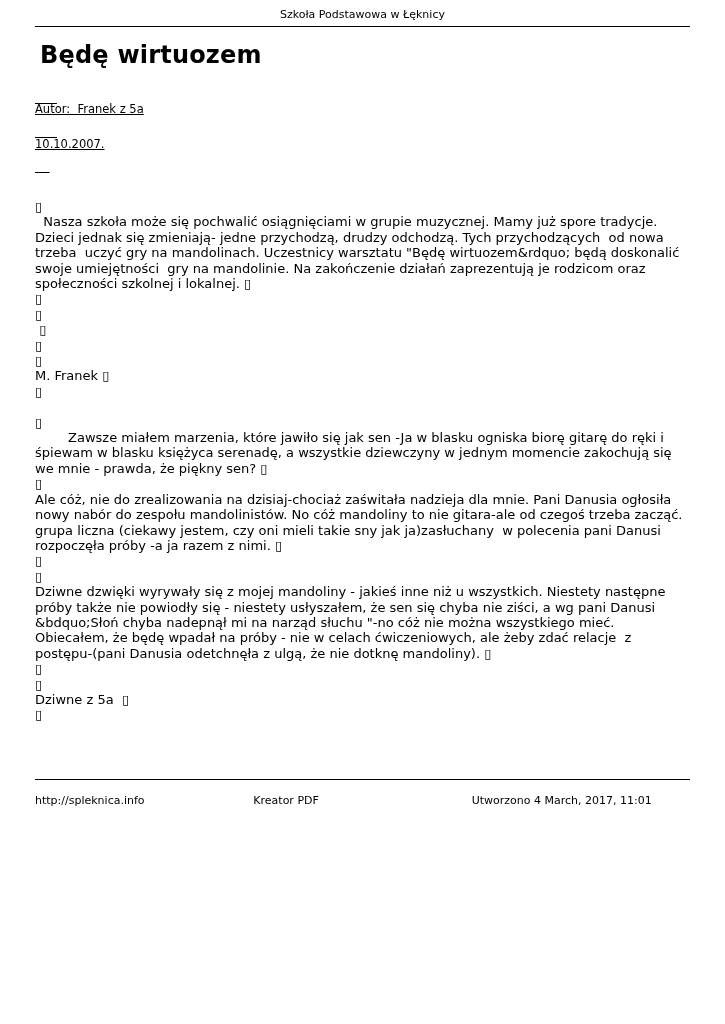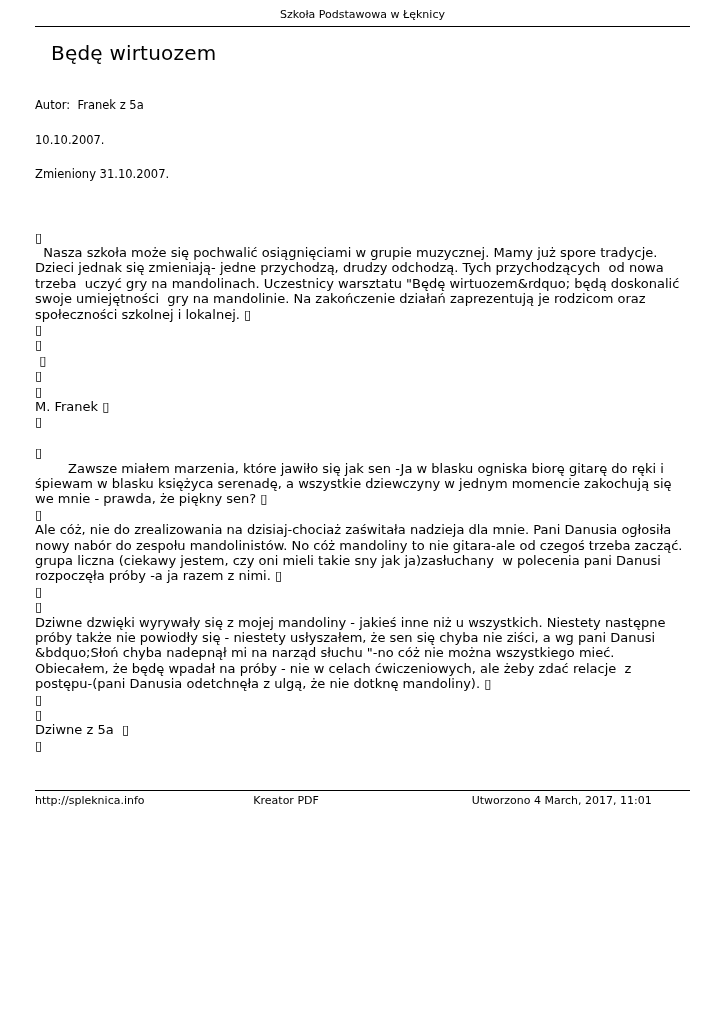--- a/index.html
+++ b/index.html
@@ -21,29 +21,30 @@
   .content {
     margin: 0 35px;
   }
   .top-header {
     text-align: center;
     font-size: 11px;
     padding: 8px 0 5px 0;
     border-bottom: 1px solid #000;
   }
   .page-title {
-    font-size: 20px;
-    font-weight: 400;
-    margin: 14px 0 12px 16px;
+    font-size: 24px;
+    font-weight: 700;
+    margin: 14px 0 12px 5px;
     letter-spacing: 0.2px;
   }
   .meta-block {
     font-size: 11.5px;
     line-height: 11.5px;
     white-space: pre-wrap;
+    text-decoration: underline;
   }
   .meta-block div {
     margin: 0 0 0 0;
     line-height: 11.5px;
   }
   .article-body {
     margin-top: 26px;
     font-size: 13px;
     line-height: 15.4px;
   }
@@ -51,21 +52,21 @@
     white-space: pre-wrap;
     min-height: 15.4px;
     word-wrap: break-word;
   }
   .footer {
     position: absolute;
     left: 35px;
     right: 35px;
     bottom: 8px;
     border-top: 1px solid #000;
-    padding-top: 3px;
+    padding-top: 14px;
     display: flex;
     align-items: baseline;
     font-size: 11px;
   }
   .footer .f-left  { flex: 1; text-align: left; }
   .footer .f-mid   { flex: 1; text-align: left; }
   .footer .f-right { flex: 1; text-align: left; white-space: nowrap; }
 </style>
 </head>
 <body>
@@ -75,21 +76,20 @@
   <div class="content">
     <div class="top-header">
       <span>Szkoła Podstawowa w Łęknicy</span>
     </div>
 
     <h1 class="page-title">Będę wirtuozem</h1>
 
     <div class="meta-block">
       <div>Autor:  Franek z 5a</div>
       <div>10.10.2007.</div>
-      <div>Zmieniony 31.10.2007.</div>
     </div>
 
     <div class="article-body">
       <div class="body-line">▯</div>
       <div class="body-line">  Nasza szkoła może się pochwalić osiągnięciami w grupie muzycznej. Mamy już spore tradycje.  Dzieci jednak się zmieniają- jedne przychodzą, drudzy odchodzą. Tych przychodzących  od nowa trzeba  uczyć gry na mandolinach. Uczestnicy warsztatu "Będę wirtuozem&amp;rdquo; będą doskonalić swoje umiejętności  gry na mandolinie. Na zakończenie działań zaprezentują je rodzicom oraz społeczności szkolnej i lokalnej. ▯</div>
       <div class="body-line">▯</div>
       <div class="body-line">▯</div>
       <div class="body-line"> ▯</div>
       <div class="body-line">▯</div>
       <div class="body-line">▯</div>

